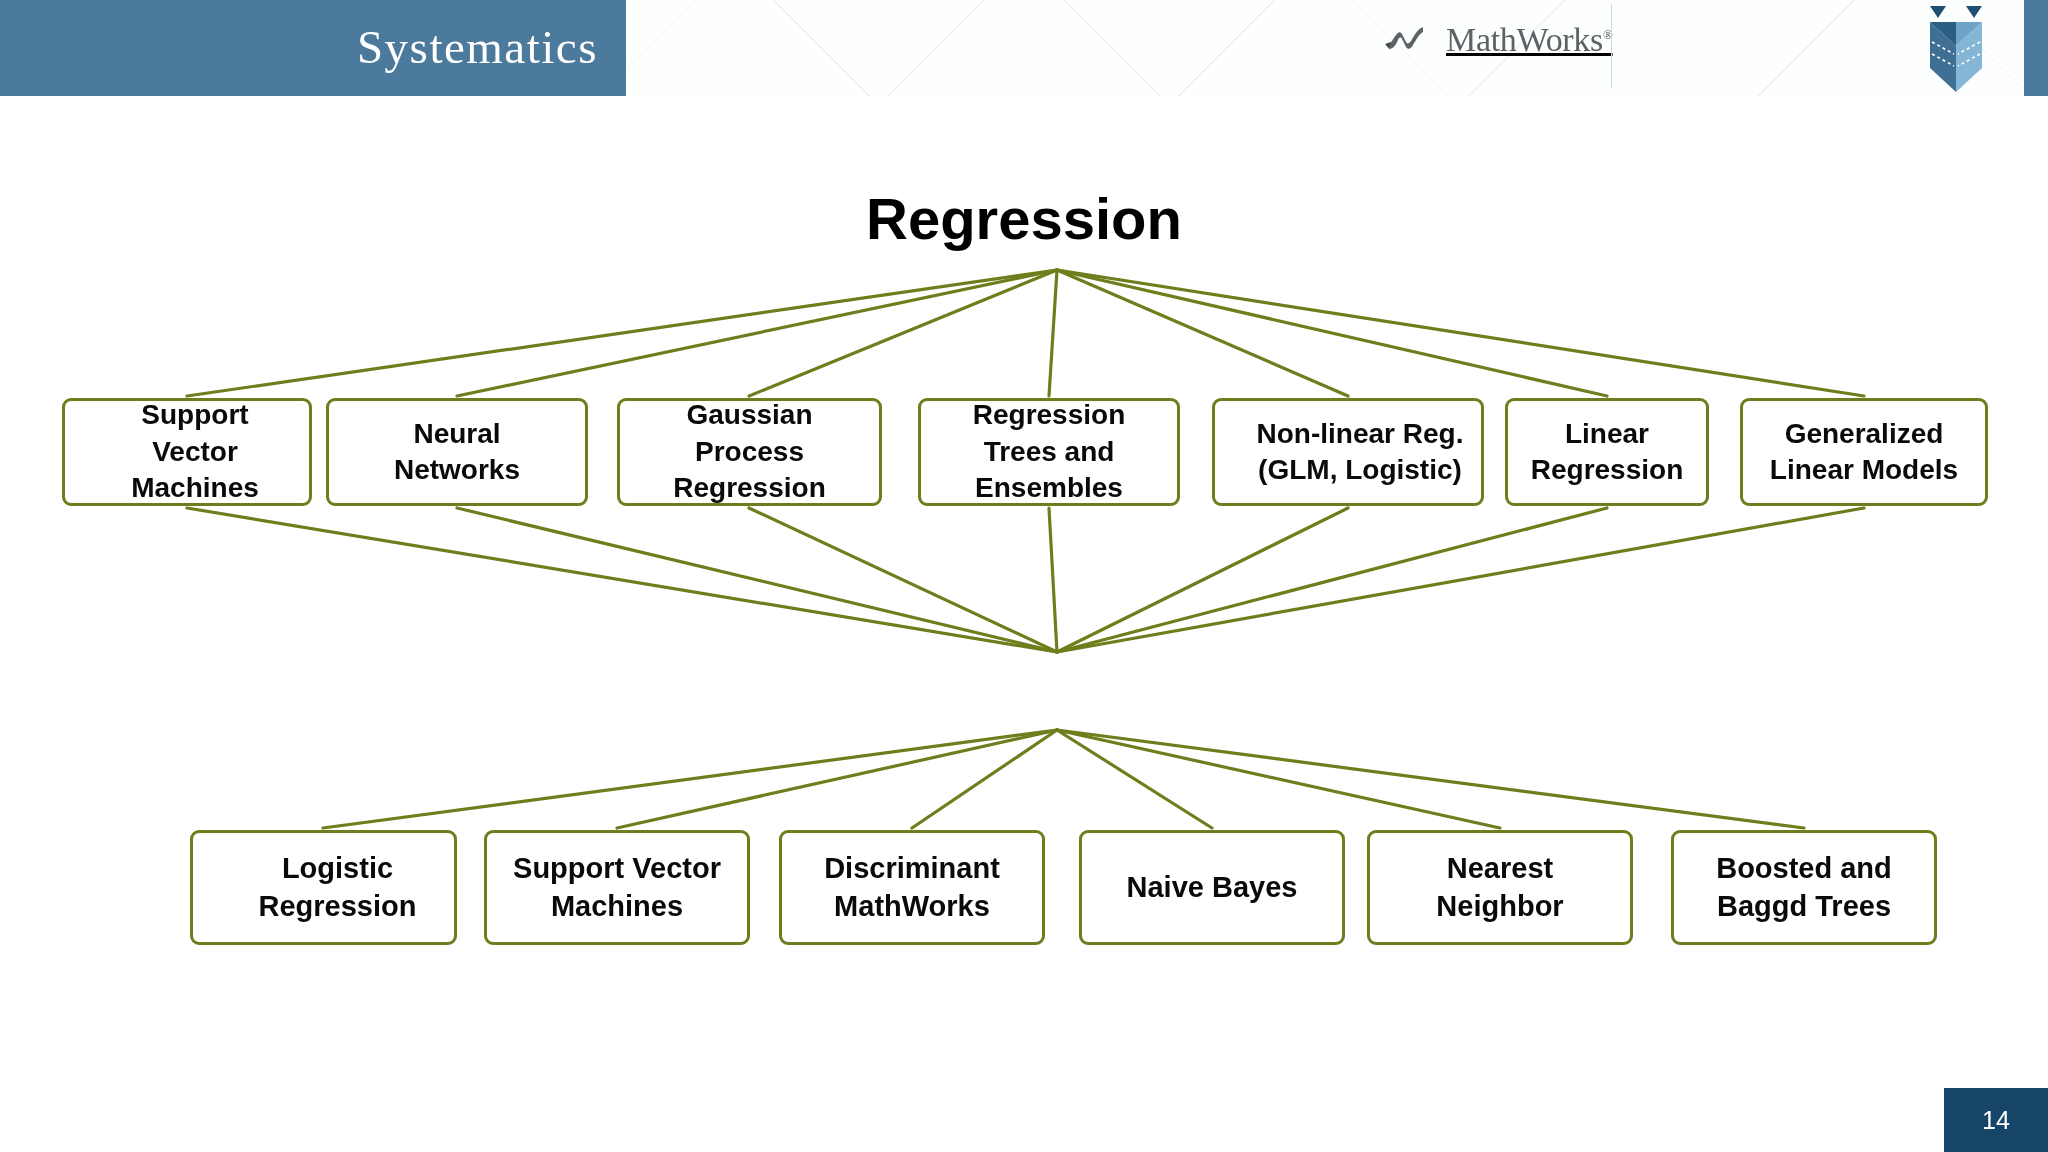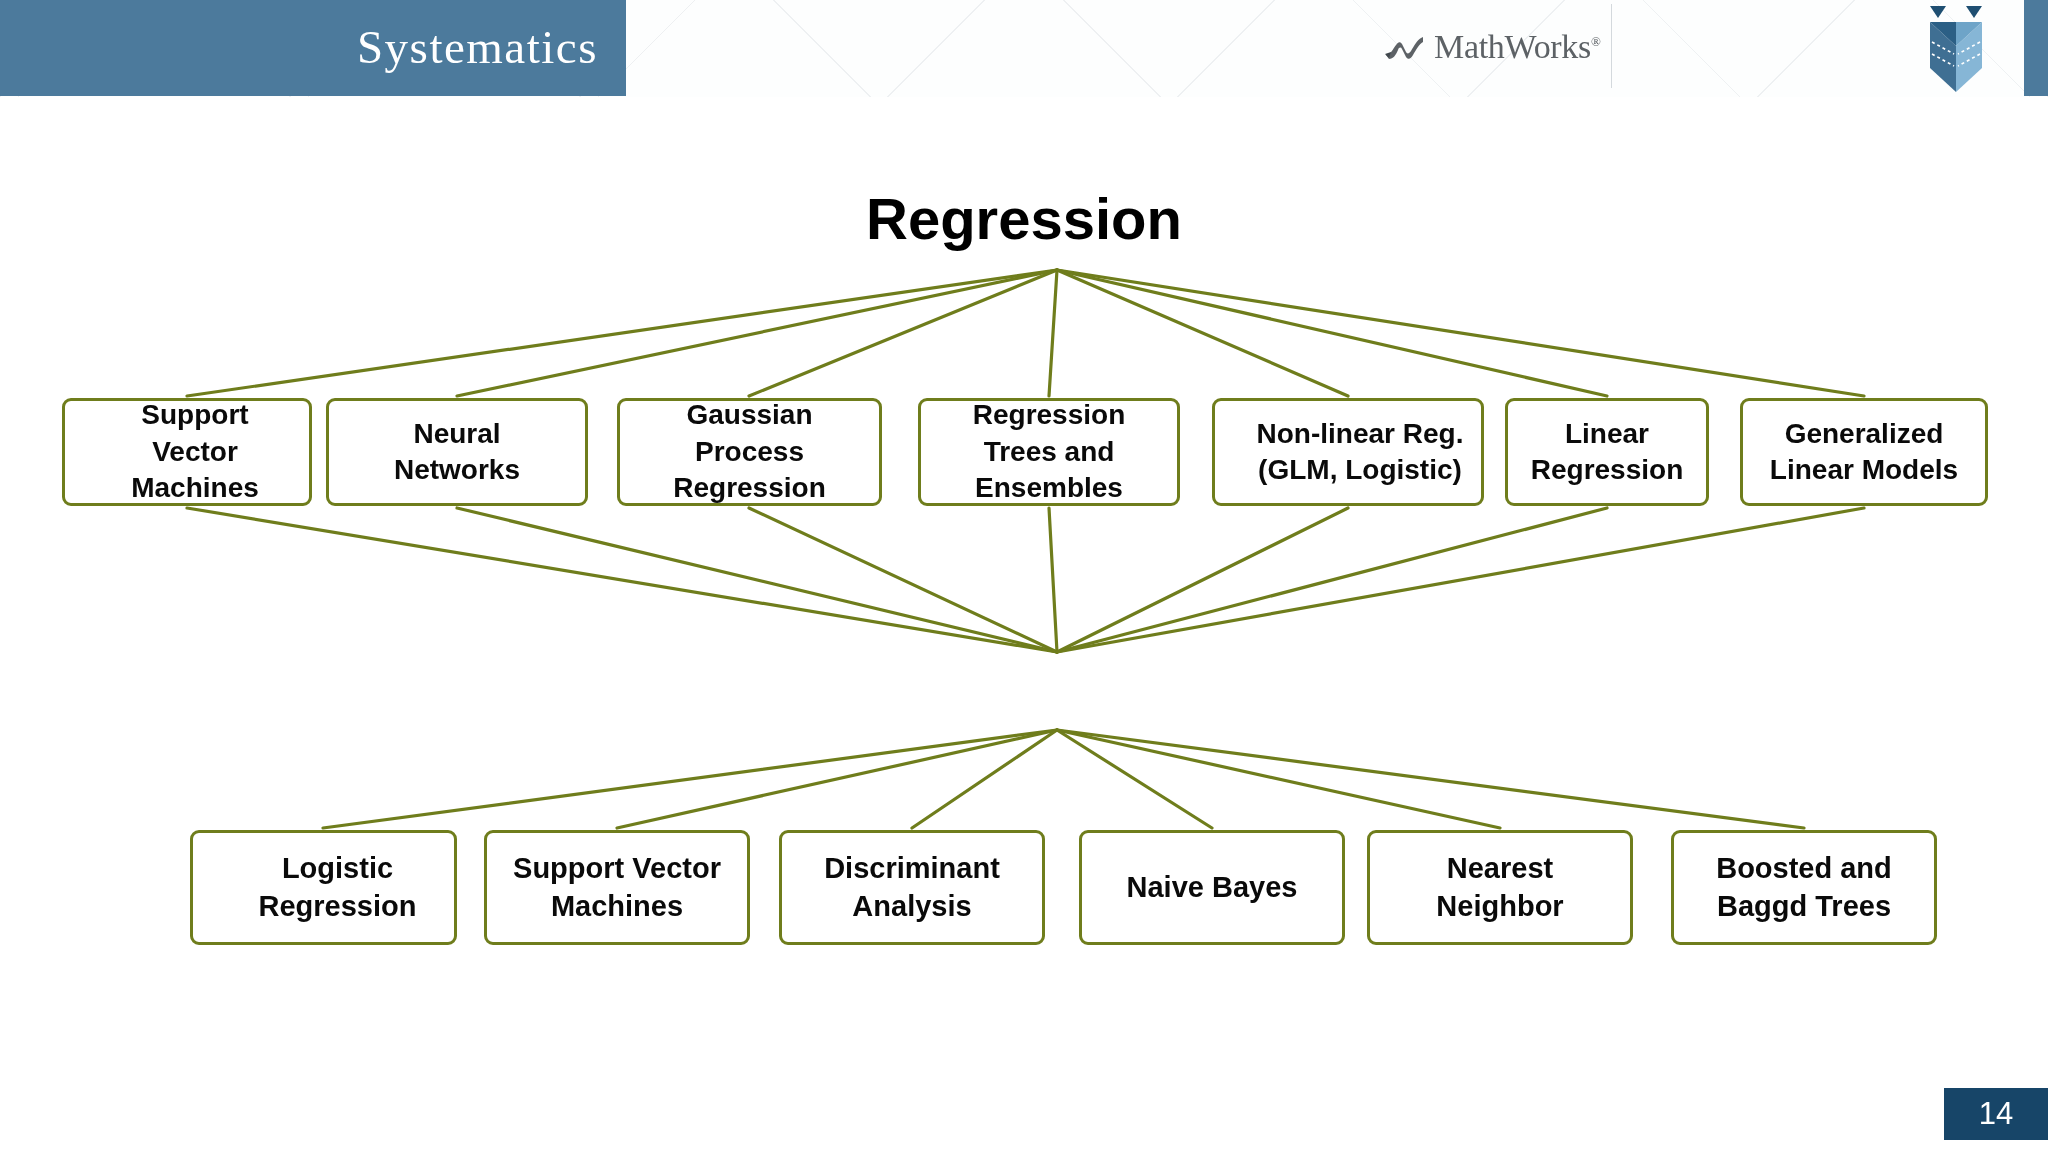--- a/index.html
+++ b/index.html
@@ -67,22 +67,23 @@
     background: #4c7a9c;
   }
 
   .mathworks-logo {
     position: absolute;
     left: 1385px;
     top: 14px;
     width: 205px;
     height: 52px;
     display: flex;
-    align-items: flex-end;
-    gap: 9px;
+    align-items: center;
+    gap: 21px;
+    text-decoration: underline;
   }
   .mw-mark { width: 40px; height: 32px; flex: none; }
   .mw-word {
     font-family: "Liberation Serif", serif;
     font-size: 34px;
     color: #5d6266;
     white-space: nowrap;
     letter-spacing: -0.3px;
   }
   .mw-tm {
@@ -184,27 +185,27 @@
 
   .row-regression .node { font-size: 28px; }
   .row-classification .node { font-size: 29px; }
 
   
   .page-badge {
     position: absolute;
     left: 1944px;
     top: 1088px;
     width: 104px;
-    height: 52px;
+    height: 64px;
     background: #174568;
     color: #ffffff;
     display: flex;
     align-items: center;
     justify-content: center;
-    font-size: 31px;
+    font-size: 25px;
   }
 </style>
 </head>
 <body>
 
 <div class="slide">
 
   <div class="header">
     <div class="header-watermark"></div>
 
@@ -312,21 +313,21 @@
       <div class="node" style="left: 190px; top: 830px; width: 267px; height: 115px; padding-left: 28px;">
         <span class="node-label">Logistic
 Regression</span>
       </div>
       <div class="node" style="left: 484px; top: 830px; width: 266px; height: 115px;">
         <span class="node-label">Support Vector
 Machines</span>
       </div>
       <div class="node" style="left: 779px; top: 830px; width: 266px; height: 115px;">
         <span class="node-label">Discriminant
-Analysis</span>
+MathWorks</span>
       </div>
       <div class="node" style="left: 1079px; top: 830px; width: 266px; height: 115px;">
         <span class="node-label">Naive Bayes</span>
       </div>
       <div class="node" style="left: 1367px; top: 830px; width: 266px; height: 115px;">
         <span class="node-label">Nearest
 Neighbor</span>
       </div>
       <div class="node" style="left: 1671px; top: 830px; width: 266px; height: 115px;">
         <span class="node-label">Boosted and

